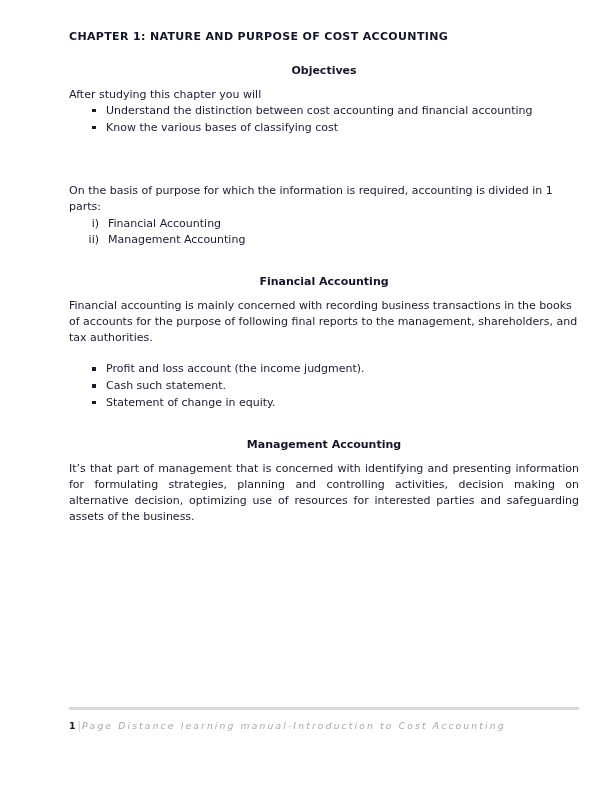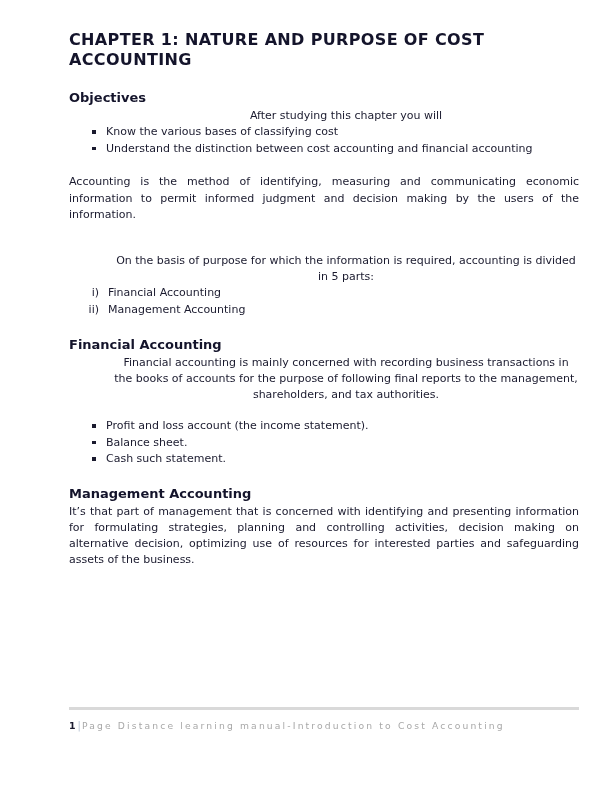--- a/index.html
+++ b/index.html
@@ -25,44 +25,45 @@
   }
 
   .content {
     position: absolute;
     left: 69px;
     top: 30px;
     width: 510px;
   }
 
   .chapter-title {
-    font-size: 16px;
+    font-size: 11px;
     font-weight: bold;
     letter-spacing: 0.35px;
     color: #14142b;
     margin: 0 0 19px 0;
     line-height: 1.25;
   }
 
   .section-heading {
-    font-size: 13px;
+    font-size: 11px;
     font-weight: bold;
     color: #14142b;
-    margin: 0;
+    margin: 8px;
     line-height: 1.45;
+    text-align: center;
   }
 
   .para {
     font-size: 11px;
     color: #1a1a2e;
     margin: 0;
     line-height: 1.47;
   }
   .para.justify { text-align: justify; text-align-last: left; }
-  .para.left { text-align: center; margin-left: 44px; }
+  .para.left { text-align: left; }
   .gap-md { height: 15px; }
   .gap-lg { height: 17px; }
 
   ul.sq-list {
     list-style: none;
     margin: 0;
     padding: 0;
   }
   ul.sq-list > li {
     position: relative;
@@ -127,54 +128,54 @@
     font-size: 9.4px;
   }
   .footer-sep {
     color: #b9c4d4;
     padding: 0 1px 0 2px;
     font-size: 10px;
   }
   .footer-label {
     color: #a8a8a8;
     letter-spacing: 2.15px;
+    font-style: italic;
   }
 </style>
 </head>
 <body>
 
 <div class="page">
 
   <div class="content">
 
     <h1 class="chapter-title">CHAPTER 1: NATURE AND PURPOSE OF COST ACCOUNTING</h1>
 
     <div class="section-heading">Objectives</div>
     <p class="para left">After studying this chapter you will</p>
     <ul class="sq-list">
       <li>
         <span class="sq-bullet"></span>
+        <span>Understand the distinction between cost accounting and financial accounting</span>
+      </li>
+      <li>
+        <span class="sq-bullet"></span>
         <span>Know the various bases of classifying cost</span>
       </li>
-      <li>
-        <span class="sq-bullet"></span>
-        <span>Understand the distinction between cost accounting and financial accounting</span>
-      </li>
     </ul>
 
     <div class="gap-lg"></div>
 
-    <p class="para justify">Accounting is the method of identifying, measuring and communicating economic information to permit informed judgment and decision making by the users of the information.</p>
 
     <div class="gap-md"></div>
 
 
     <div class="gap-md"></div>
 
-    <p class="para left">On the basis of purpose for which the information is required, accounting is divided in 5 parts:</p>
+    <p class="para left">On the basis of purpose for which the information is required, accounting is divided in 1 parts:</p>
     <ol class="roman-list">
       <li>
         <span class="roman-marker">i)</span>
         <span>Financial Accounting</span>
       </li>
       <li>
         <span class="roman-marker">ii)</span>
         <span>Management Accounting</span>
       </li>
     </ol>
@@ -182,29 +183,29 @@
     <div class="gap-lg"></div>
 
     <div class="section-heading">Financial Accounting</div>
     <p class="para left">Financial accounting is mainly concerned with recording business transactions in the books of accounts for the purpose of following final reports to the management, shareholders, and tax authorities.</p>
 
     <div class="gap-md"></div>
 
     <ul class="sq-list">
       <li>
         <span class="sq-bullet"></span>
-        <span>Profit and loss account (the income statement).</span>
-      </li>
-      <li>
-        <span class="sq-bullet"></span>
-        <span>Balance sheet.</span>
+        <span>Profit and loss account (the income judgment).</span>
       </li>
       <li>
         <span class="sq-bullet"></span>
         <span>Cash such statement.</span>
+      </li>
+      <li>
+        <span class="sq-bullet"></span>
+        <span>Statement of change in equity.</span>
       </li>
     </ul>
 
     <div class="gap-lg"></div>
 
     <div class="section-heading">Management Accounting</div>
     <p class="para justify">It’s that part of management that is concerned with identifying and presenting information for formulating strategies, planning and controlling activities, decision making on alternative decision, optimizing use of resources for interested parties and safeguarding assets of the business.</p>
 
   </div>
 

